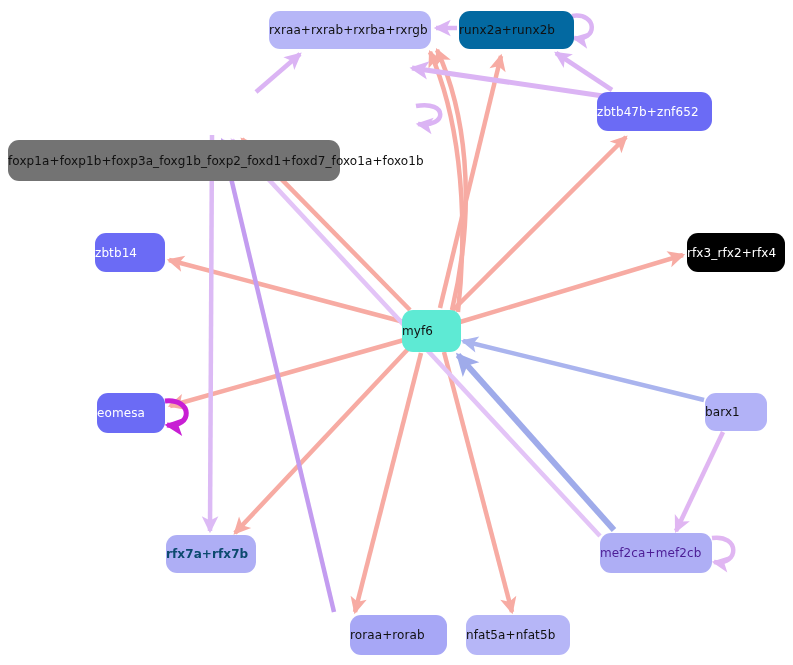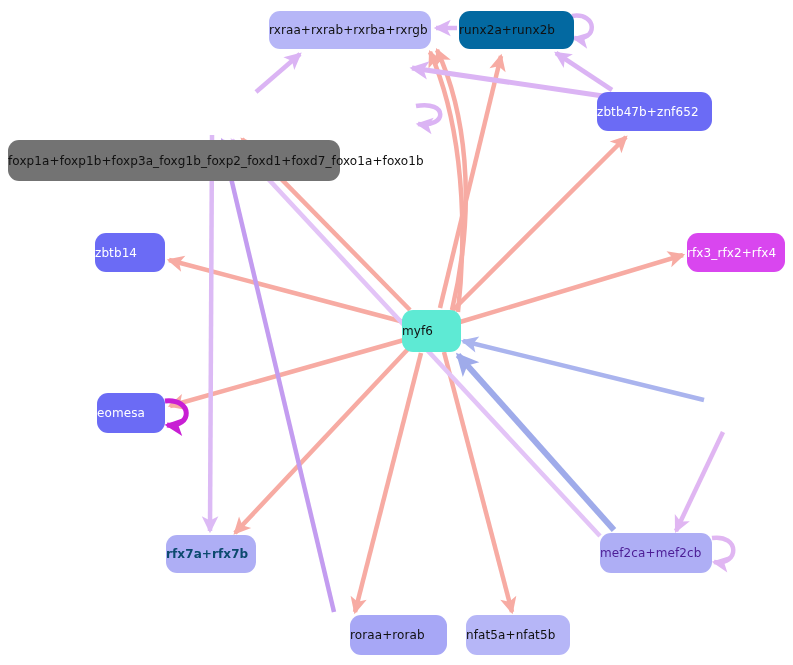--- a/index.html
+++ b/index.html
@@ -114,28 +114,31 @@
     </div>
     <div class="node" style="left: 8px; top: 92px; width: 332px; height: 41px; background: #737373; color: rgb(16, 16, 16); margin-top: 48px;">
       <span class="node-label">foxp1a+foxp1b+foxp3a_foxg1b_foxp2_foxd1+foxd7_foxo1a+foxo1b</span>
     </div>
     <div class="node" style="left: 597px; top: 92px; width: 115px; height: 39px; background: rgb(107, 107, 245); color: rgb(255, 255, 255);">
       <span class="node-label">zbtb47b+znf652</span>
     </div>
     <div class="node" style="left: 95px; top: 233px; width: 70px; height: 39px; background: rgb(107, 107, 245); color: rgb(255, 255, 255);">
       <span class="node-label">zbtb14</span>
     </div>
-    <div class="node" style="left: 687px; top: 233px; width: 98px; height: 39px; background: #d946ef; color: rgb(255, 255, 255);">
+    <div class="node" style="left: 687px; top: 233px; width: 98px; height: 39px; background: #000000; color: rgb(255, 255, 255);">
       <span class="node-label">rfx3_rfx2+rfx4</span>
     </div>
     <div class="node" style="left: 402px; top: 310px; width: 59px; height: 42px; background: #5eead4; color: rgb(16, 16, 16);">
       <span class="node-label">myf6</span>
     </div>
     <div class="node" style="left: 97px; top: 393px; width: 68px; height: 40px; background: rgb(107, 107, 245); color: rgb(255, 255, 255);">
       <span class="node-label">eomesa</span>
+    </div>
+    <div class="node" style="left: 705px; top: 393px; width: 62px; height: 38px; background: rgb(178, 178, 247); color: rgb(16, 16, 16);">
+      <span class="node-label">barx1</span>
     </div>
     <div class="node" style="left: 166px; top: 535px; width: 90px; height: 38px; background: rgb(174, 174, 245); color: #0c4a6e; font-weight: bold;">
       <span class="node-label">rfx7a+rfx7b</span>
     </div>
     <div class="node" style="left: 600px; top: 533px; width: 112px; height: 40px; background: rgb(174, 174, 245); color: #4c1d95;">
       <span class="node-label">mef2ca+mef2cb</span>
     </div>
     <div class="node" style="left: 303px; top: 615px; width: 97px; height: 40px; background: rgb(167, 167, 246); color: rgb(16, 16, 16); margin-left: 47px;">
       <span class="node-label">roraa+rorab</span>
     </div>

